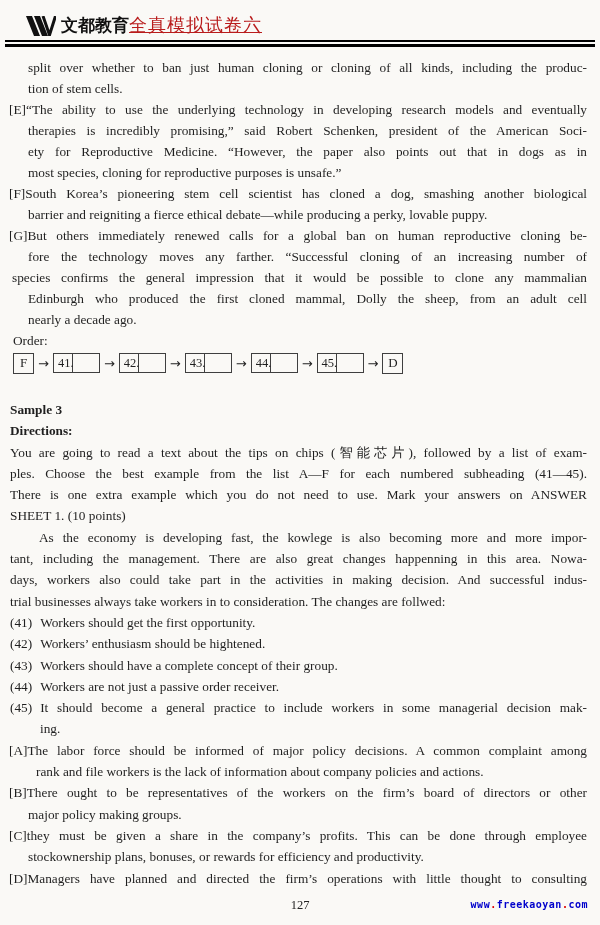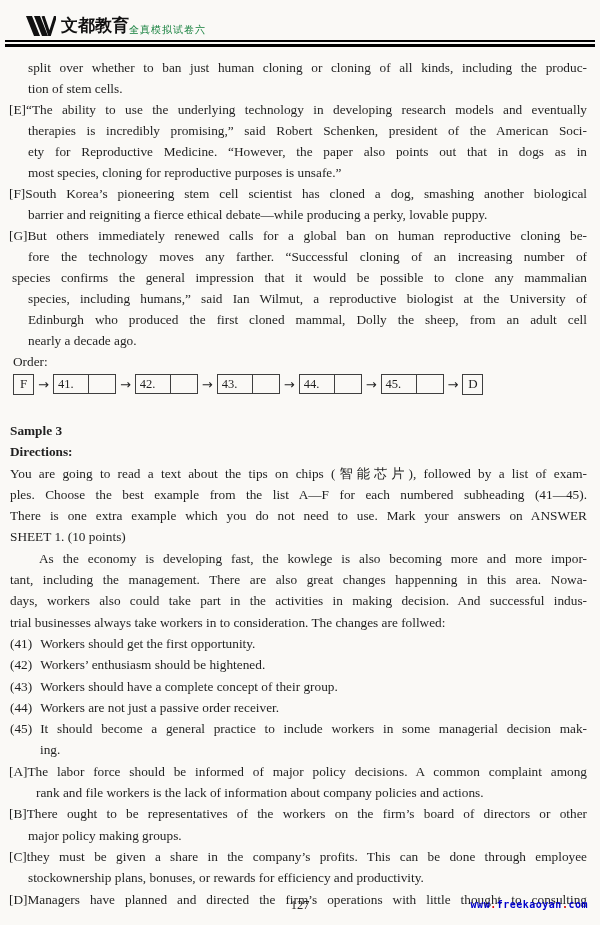--- a/index.html
+++ b/index.html
@@ -7,38 +7,38 @@
     width:600px; height:925px; position:relative; overflow:hidden;
     background:#faf9f6; color:#1f1f1f;
     font-family:"Liberation Serif", serif;
   }
   
   .header { display:flex; justify-content:flex-start; align-items:flex-end;
             height:26px; padding:11px 16px 0 26px; }
   .brand { display:flex; align-items:center; gap:5px;
            font-family:"DejaVu Sans", sans-serif; font-weight:bold; font-size:17px; color:#111; }
   .logo-svg { display:block; }
-  .header-title { font-family:"DejaVu Sans", sans-serif; font-size:10px; color:#15803d; letter-spacing:1px; }
+  .header-title { font-family:"DejaVu Sans", sans-serif; font-size:18px; color:#b91c1c; letter-spacing:1px;text-decoration:underline; }
   .rule-thin  { height:2px; background:#000; margin:3px 5px 2px 5px; }
   .rule-thick { height:3px; background:#000; margin:0 5px; }
   
   .flow { padding-right:13px; }
   .flow1 { margin-top:10px; }
   .flow2 { margin-top:24px; }
   .tl { height:21px; line-height:21px; overflow:hidden; font-size:13.3px; white-space:normal; }
   .flow2 .tl { height:21.3px; line-height:21.3px; }
   .j { text-align:justify; text-align-last:justify; }
   .b { font-weight:bold; }
   .mk { margin-right:8px; }
   
   .diagram { display:flex; align-items:center; height:24px; margin-left:13px; }
   .endbox { width:19px; height:19px; border:1px solid #3f3f3f; display:inline-flex;
             align-items:center; justify-content:center; font-size:13px; background:transparent; }
   .slot { display:inline-flex; }
-  .slot-num { width:36px; height:20px; border:1px solid #3f3f3f; box-sizing:border-box;
+  .slot-num { width:20px; height:20px; border:1px solid #3f3f3f; box-sizing:border-box;
               display:inline-flex; align-items:center; padding-left:4px; font-size:12.5px; }
   .slot-blank { width:27px; height:20px; border:1px solid #3f3f3f; border-left:none; box-sizing:border-box; }
   .arr { margin:0 4px; font-family:"DejaVu Sans", sans-serif; font-size:13px; color:#222; }
   
   .pageno { position:absolute; top:898px; left:0; right:0; text-align:center;
             font-size:12.5px; color:#222; }
   .url { position:absolute; top:899px; right:12px;
          font-family:"DejaVu Sans Mono", monospace; font-weight:bold; font-size:10px;
          letter-spacing:0.5px; }
 </style>
@@ -66,21 +66,20 @@
       <div class="tl" style="padding-left: 28px;">tion of stem cells.</div>
       <div class="tl j" style="padding-left: 9px;">[E]“The ability to use the underlying technology in developing research models and eventually</div>
       <div class="tl j" style="padding-left: 28px;">therapies is incredibly promising,” said Robert Schenken, president of the American Soci-</div>
       <div class="tl j" style="padding-left: 28px;">ety for Reproductive Medicine. “However, the paper also points out that in dogs as in</div>
       <div class="tl" style="padding-left: 28px;">most species, cloning for reproductive purposes is unsafe.”</div>
       <div class="tl j" style="padding-left: 9px;">[F]South Korea’s pioneering stem cell scientist has cloned a dog, smashing another biological</div>
       <div class="tl" style="padding-left: 28px;">barrier and reigniting a fierce ethical debate—while producing a perky, lovable puppy.</div>
       <div class="tl j" style="padding-left: 9px;">[G]But others immediately renewed calls for a global ban on human reproductive cloning be-</div>
       <div class="tl j" style="padding-left: 28px;">fore the technology moves any farther. “Successful cloning of an increasing number of</div>
       <div class="tl j" style="padding-left: 12px;">species confirms the general impression that it would be possible to clone any mammalian</div>
-      <div class="tl j" style="padding-left: 28px;">species, including humans,” said Ian Wilmut, a reproductive biologist at the University of</div>
       <div class="tl j" style="padding-left: 28px;">Edinburgh who produced the first cloned mammal, Dolly the sheep, from an adult cell</div>
       <div class="tl" style="padding-left: 28px;">nearly a decade ago.</div>
       <div class="tl" style="padding-left: 13px;">Order:</div>
     </div>
 
   <div class="diagram" id="diagram">
       <span class="endbox">F</span>
       <span class="arr">→</span>
       <span class="slot">
         <span class="slot-num">41.</span>

